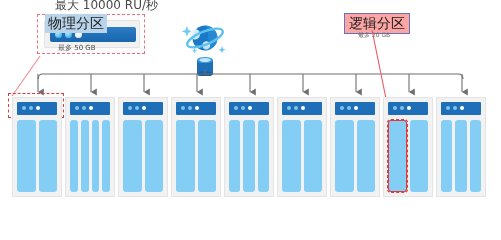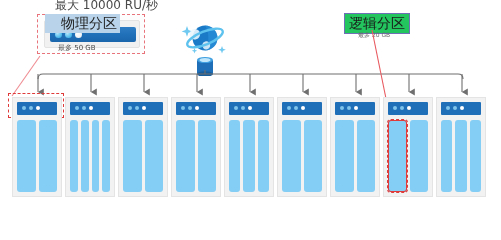--- a/index.html
+++ b/index.html
@@ -39,42 +39,42 @@
   #phys-server-bar .led.l1{left:5px;}
   #phys-server-bar .led.l2{left:15px;}
   #phys-server-bar .led.l3{left:25px;background:radial-gradient(circle at 35% 32%,#ffffff 0%,#f1f4f6 60%,#dde5ea 100%);}
 
   #phys-label{
     left:45px;top:14px;
     background:#b9d4ea;
     color:#222222;
     font-size:14px;
     line-height:16px;
-    padding:1px 3px 2px 16px;
+    padding:1px 3px 2px 3px;
     letter-spacing:0px;
     white-space:nowrap;
   }
 
   #phys-top-note{
     left:55px;top:1px;
     font-size:12px;line-height:9px;
     color:#4a4a4a;
     white-space:nowrap;
   }
   #phys-bottom-note{
     left:58px;top:44px;
     font-size:7px;line-height:9px;
     color:#4a4a4a;
     white-space:nowrap;
   }
 
   
   #logical-label{
     left:344px;top:13px;
-    background:#22c55e;
+    background:#fca5a5;
     border:1px solid #6f6fb5;
     color:#1a1a1a;
     font-size:14px;line-height:16px;
     padding:1px 4px 2px 4px;
     white-space:nowrap;
     box-sizing:border-box;
   }
   #logical-note{
     left:358px;top:31px;
     font-size:6px;line-height:8px;

